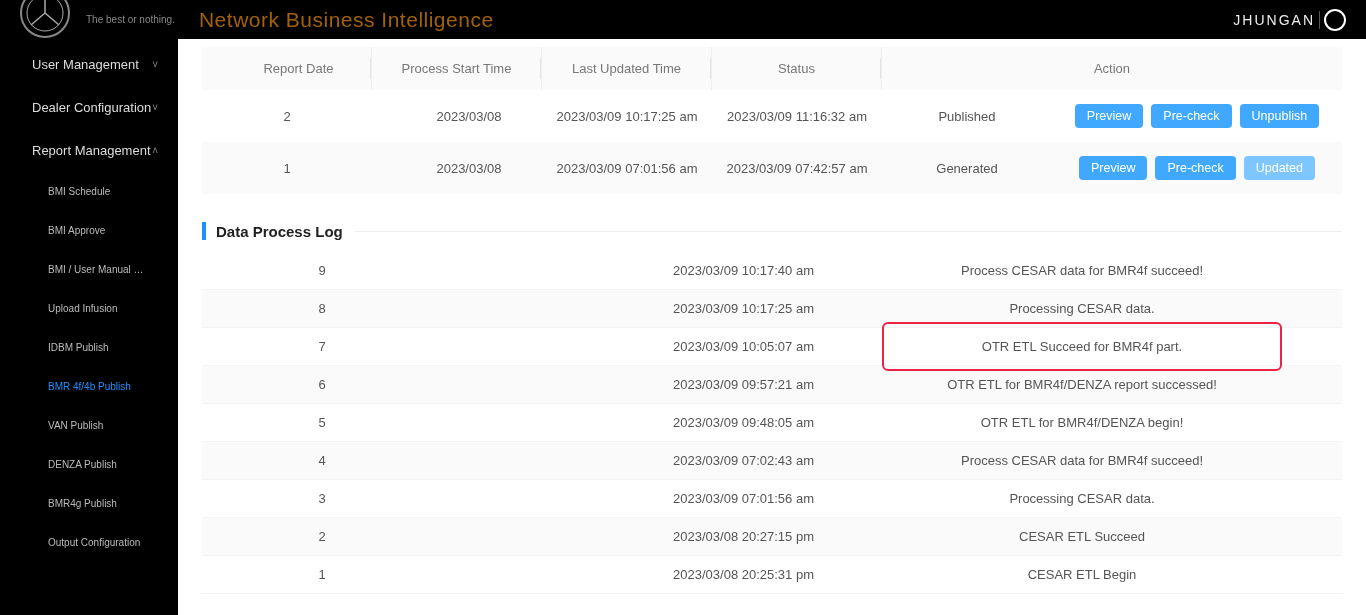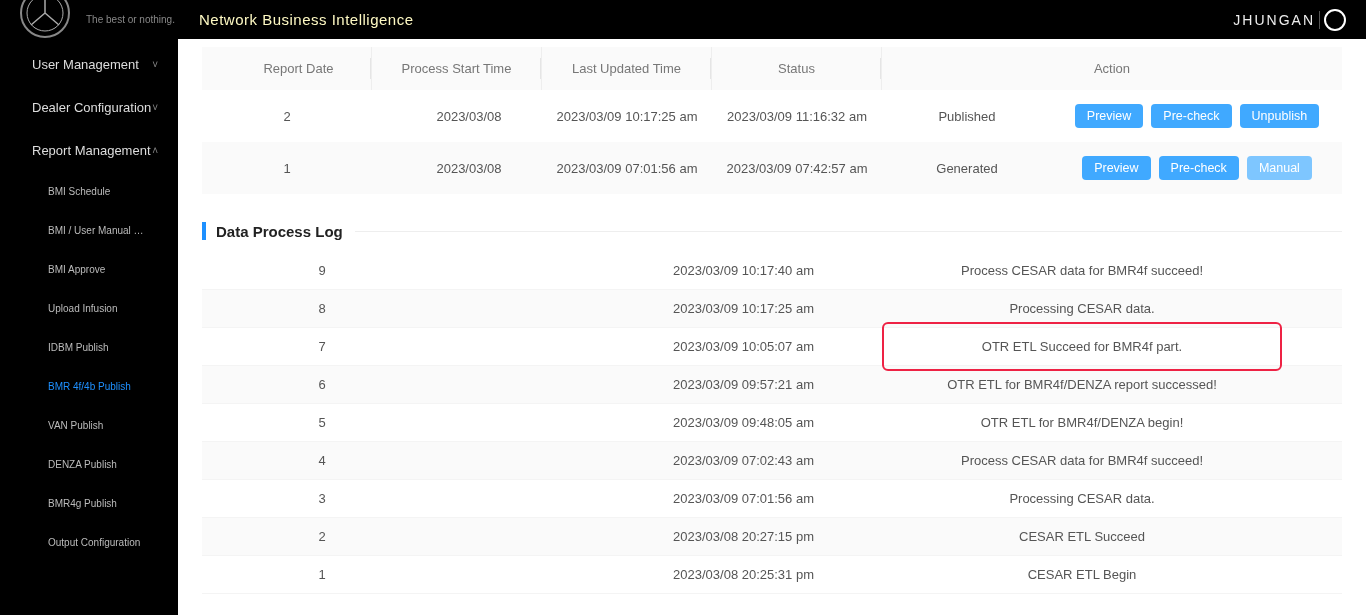--- a/index.html
+++ b/index.html
@@ -2,21 +2,21 @@
 <html><head>
 <meta charset="utf-8">
 <style>
   * { box-sizing: border-box; margin: 0; padding: 0; }
   body { font-family: -apple-system, BlinkMacSystemFont, "Segoe UI", Arial, sans-serif; background: #f7f7f7; color: #333; width: 1366px; height: 615px; overflow: hidden; }
   
   .header { height: 39px; background: #000; display: flex; align-items: center; padding: 0 20px; color: #fff; position: relative; }
   .logo { width: 50px; height: 50px; border-radius: 50%; border: 2px solid #888; display: flex; align-items: center; justify-content: center; margin-right: 16px; margin-top: -14px; }
   .logo svg { width: 40px; height: 40px; }
   .tagline { font-size: 10px; color: #888; margin-right: 24px; }
-  .app-title { font-size: 15px; color: #fef9c3; letter-spacing: .5px; }
+  .app-title { font-size: 21px; color: #a16207; letter-spacing: .5px; }
   .header-right { margin-left: auto; display: flex; align-items: center; gap: 4px; }
   .username { font-size: 14px; letter-spacing: 2px; color: #eee; }
   .divider { width:1px; height:18px; background:#555; }
   .avatar-circle { width:22px; height:22px; border:2px solid #fff; border-radius:50%; }
 
   .body { display:flex; height: 612px; }
   .sidebar { width: 178px; background:#000; color:#ccc; font-size:13px; padding-top: 4px; overflow:hidden; }
   .side-item { padding: 14px 20px 14px 32px; display:flex; align-items:center; justify-content:space-between; color:#ddd; cursor:pointer; }
   .side-item.sub { padding-left: 48px; font-size:10px; color:#bbb; }
   .side-item.sub.active { color:#1e90ff; }
@@ -82,22 +82,22 @@
         </div>
         <div class="side-item">
           <span>Dealer Configuration</span>
           <span class="chevron">˅</span>
         </div>
         <div class="side-item">
           <span>Report Management</span>
           <span class="chevron">˄</span>
         </div>
         <div class="side-item sub">BMI Schedule</div>
+        <div class="side-item sub">BMI Approve</div>
         <div class="side-item sub">BMI / User Manual …</div>
-        <div class="side-item sub">BMI Approve</div>
         <div class="side-item sub">Upload Infusion</div>
         <div class="side-item sub">IDBM Publish</div>
         <div class="side-item sub active">BMR 4f/4b Publish</div>
         <div class="side-item sub">VAN Publish</div>
         <div class="side-item sub">DENZA Publish</div>
         <div class="side-item sub">BMR4g Publish</div>
         <div class="side-item sub">Output Configuration</div>
       </div>
   </div>
 
@@ -127,21 +127,21 @@
             </div>
             <div class="trow">
               <div class="td col-id">1</div>
               <div class="td col-date">2023/03/08</div>
               <div class="td col-start">2023/03/09 07:01:56 am</div>
               <div class="td col-upd">2023/03/09 07:42:57 am</div>
               <div class="td col-status">Generated</div>
               <div class="td col-action">
                 <button class="btn">Preview</button>
                 <button class="btn">Pre-check</button>
-                <button class="btn light">Manual</button>
+                <button class="btn light">Updated</button>
               </div>
             </div>
           </div>
       </div>
 
       <div class="section-title">
         <span class="title-bar"></span>
         <span class="title-text">Data Process Log</span>
         <span class="title-line"></span>
       </div>

